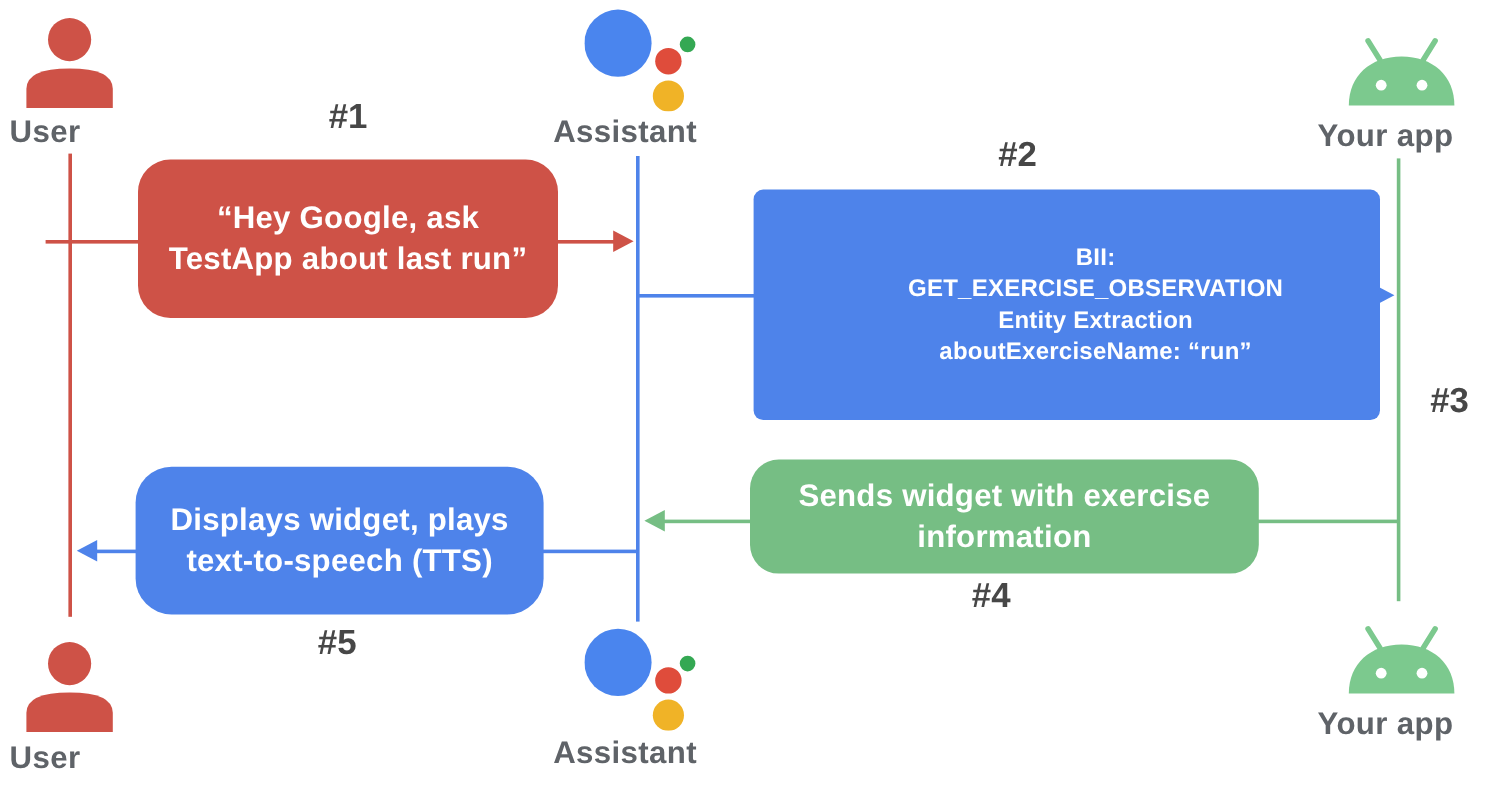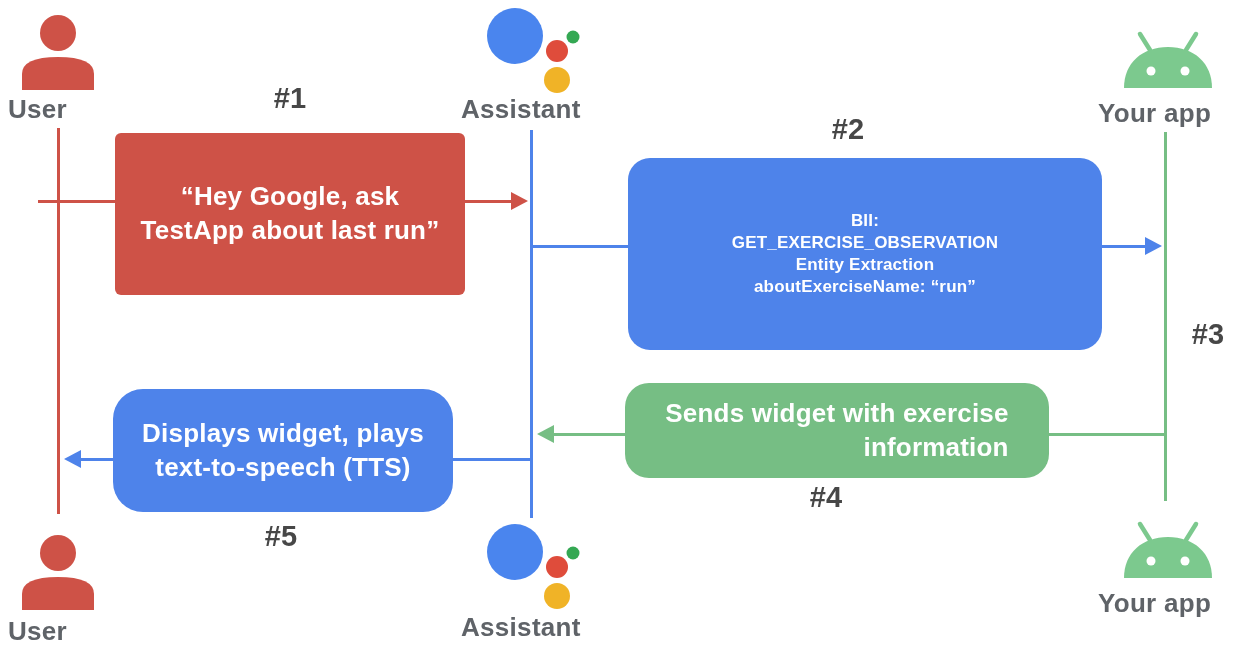--- a/index.html
+++ b/index.html
@@ -20,21 +20,21 @@
   .c-blue{color:var(--blue);}
   .c-green{color:var(--green);}
   
   .msg-box{
     position:absolute;display:flex;align-items:center;justify-content:center;
     text-align:center;color:#fff;font-weight:bold;white-space:pre-line;
     line-height:1.3;letter-spacing:0.2px;
   }
   .bg-red{background:var(--red);}
   .bg-blue{background:var(--blue);}
-  .bg-green{background:var(--green);text-align:right;}
+  .bg-green{background:var(--green);}
   
   .actor-label{
     position:absolute;text-align:left;font-size:26px;font-weight:bold;
     color:var(--label-gray);letter-spacing:0.3px;
   }
   .step-label{
     position:absolute;text-align:center;font-size:29px;font-weight:bold;
     color:var(--step-gray);
   }
   .icon{position:absolute;}
@@ -44,28 +44,28 @@
 <body>
 
 <div class="stage">
 
   <div class="lifeline c-red" style="left:57px;top:128px;height:386px;"></div>
   <div class="lifeline c-blue" style="left:530px;top:130px;height:388px;"></div>
   <div class="lifeline c-green" style="left:1164px;top:132px;height:369px;"></div>
 
   <div class="conn c-red" style="left:38px;top:200px;width:474px;"></div>
   <div class="arr right c-red" style="left:511px;top:192px;"></div>
-  <div class="msg-box bg-red" style="left:115px;top:133px;width:350px;height:162px;border-radius:6px;font-size:26px;">
+  <div class="msg-box bg-red" style="left:115px;top:133px;width:350px;height:132px;border-radius:27px;font-size:26px;">
     <span>“Hey Google, ask
 TestApp about last run”</span>
   </div>
 
   <div class="conn c-blue" style="left:531px;top:245px;width:615px;"></div>
   <div class="arr right c-blue" style="left:1145px;top:237px;"></div>
-  <div class="msg-box bg-blue" style="left:628px;top:158px;width:474px;height:192px;border-radius:22px;font-size:17px;">
+  <div class="msg-box bg-blue" style="left:628px;top:158px;width:474px;height:192px;border-radius:8px;font-size:20px;padding-left:48px;">
     <span>BII:
 GET_EXERCISE_OBSERVATION
 Entity Extraction
 aboutExerciseName: “run”</span>
   </div>
 
   <div class="conn c-green" style="left:552px;top:433px;width:613px;"></div>
   <div class="arr left c-green" style="left:537px;top:425px;"></div>
   <div class="msg-box bg-green" style="left:625px;top:383px;width:424px;height:95px;border-radius:24px;font-size:26px;">
     <span>Sends widget with exercise

